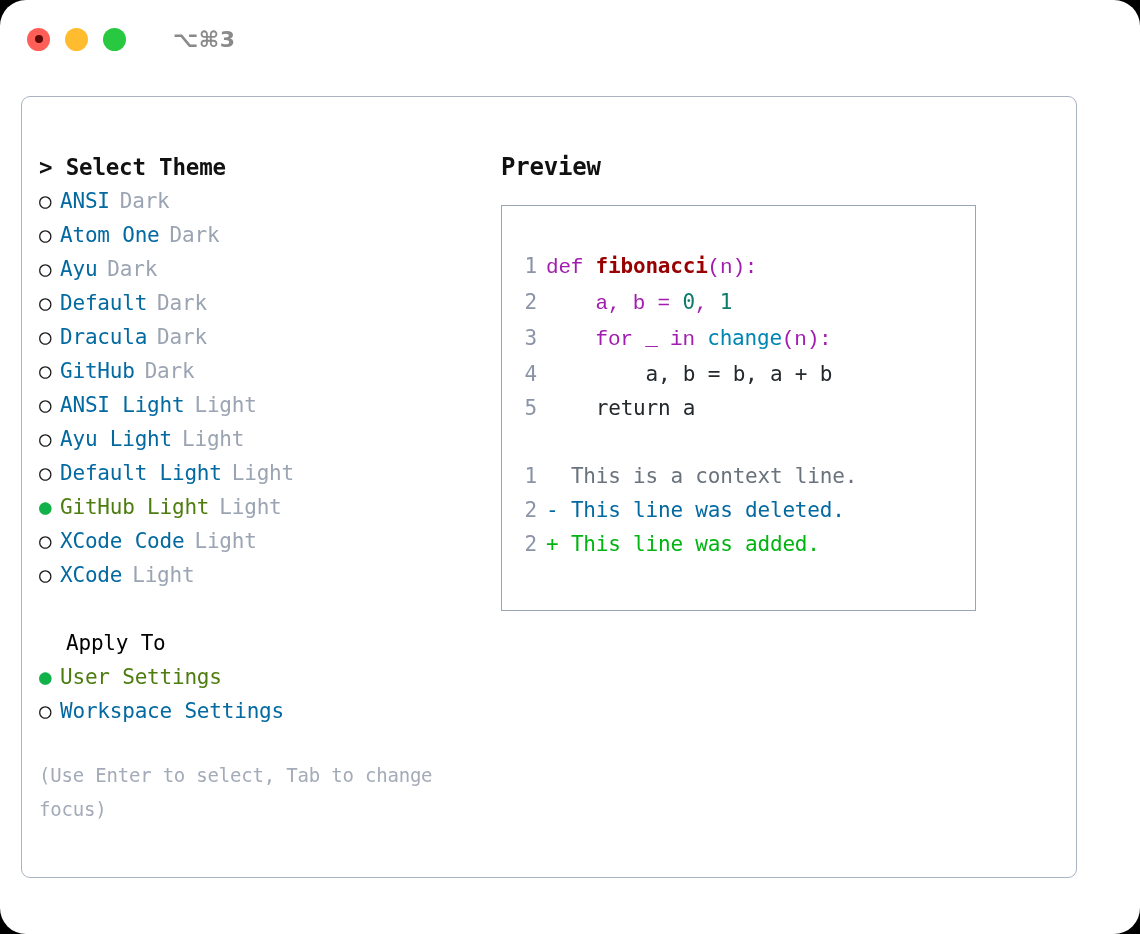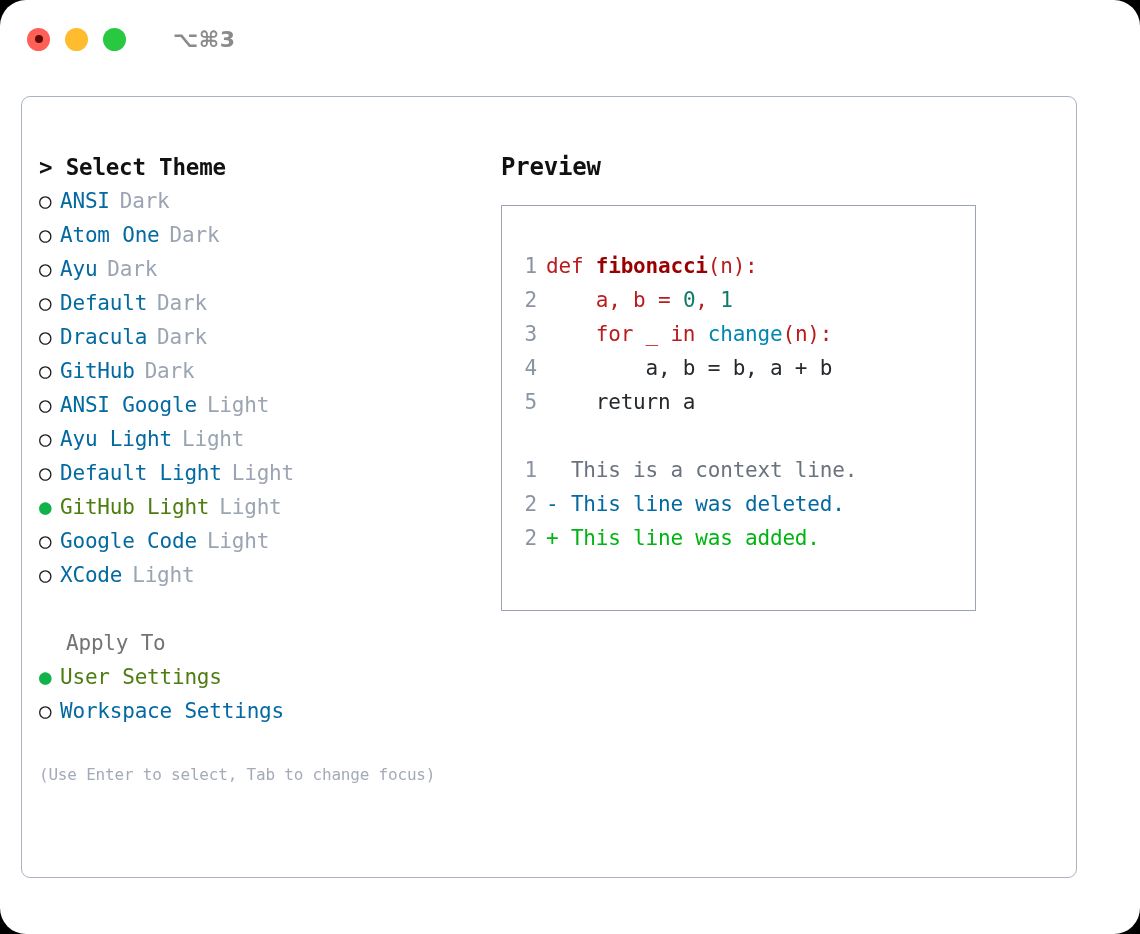--- a/index.html
+++ b/index.html
@@ -121,32 +121,32 @@
   .bullet.sel { color: #12b24a; }
   .opt-label { color: #0369a1; }
   .opt-row.selected .opt-label { color: #4d7c0f; }
   .opt-tag {
     color: #9aa4b2;
     margin-left: 10px;
   }
 
   .subheader {
     font-size: 21px;
-    color: #737373;
+    color: #000000;
     line-height: 34px;
     padding-left: 27px;
     white-space: pre;
     letter-spacing: -0.2px;
   }
 
   .spacer-sm { height: 30px; }
   .spacer-md { height: 34px; }
 
   .hint {
-    font-size: 16px;
+    font-size: 19px;
     color: #a3abb8;
     line-height: 34px;
     width: 410px;
     white-space: normal;
     letter-spacing: -0.2px;
   }
 
   
   .right-col {
     position: absolute;
@@ -189,21 +189,21 @@
     width: 22px;
     flex: none;
     text-align: right;
     color: #8a94a6;
   }
   .code-text { color: #24292e; padding-left: 9px; }
 
   .tok-func { color: #990000; font-weight: bold; }
   .tok-num  { color: #0e7c6b; }
   .tok-call { color: #0086b3; }
-  .tok-plain { color: #b91c1c; }
+  .tok-plain { color: #a21caf; font-family: Liberation Mono, monospace; }
 
   .diff-gap { height: 34px; }
   .diff-context .code-text { color: #6a737d; }
   .diff-del .code-text { color: #0369a1; }
   .diff-add .code-text { color: #00b411; }
 </style>
 </head>
 <body>
 
 <div class="window">
@@ -257,21 +257,21 @@
         </div>
 
         <div class="opt-row">
           <span class="bullet">○</span>
           <span class="opt-label">GitHub</span>
           <span class="opt-tag">Dark</span>
         </div>
 
         <div class="opt-row">
           <span class="bullet">○</span>
-          <span class="opt-label">ANSI Google</span>
+          <span class="opt-label">ANSI Light</span>
           <span class="opt-tag">Light</span>
         </div>
 
         <div class="opt-row">
           <span class="bullet">○</span>
           <span class="opt-label">Ayu Light</span>
           <span class="opt-tag">Light</span>
         </div>
 
         <div class="opt-row">
@@ -281,21 +281,21 @@
         </div>
 
         <div class="opt-row selected">
           <span class="bullet sel">●</span>
           <span class="opt-label">GitHub Light</span>
           <span class="opt-tag">Light</span>
         </div>
 
         <div class="opt-row">
           <span class="bullet">○</span>
-          <span class="opt-label">Google Code</span>
+          <span class="opt-label">XCode Code</span>
           <span class="opt-tag">Light</span>
         </div>
 
         <div class="opt-row">
           <span class="bullet">○</span>
           <span class="opt-label">XCode</span>
           <span class="opt-tag">Light</span>
         </div>
 
         <div class="spacer-md"></div>

